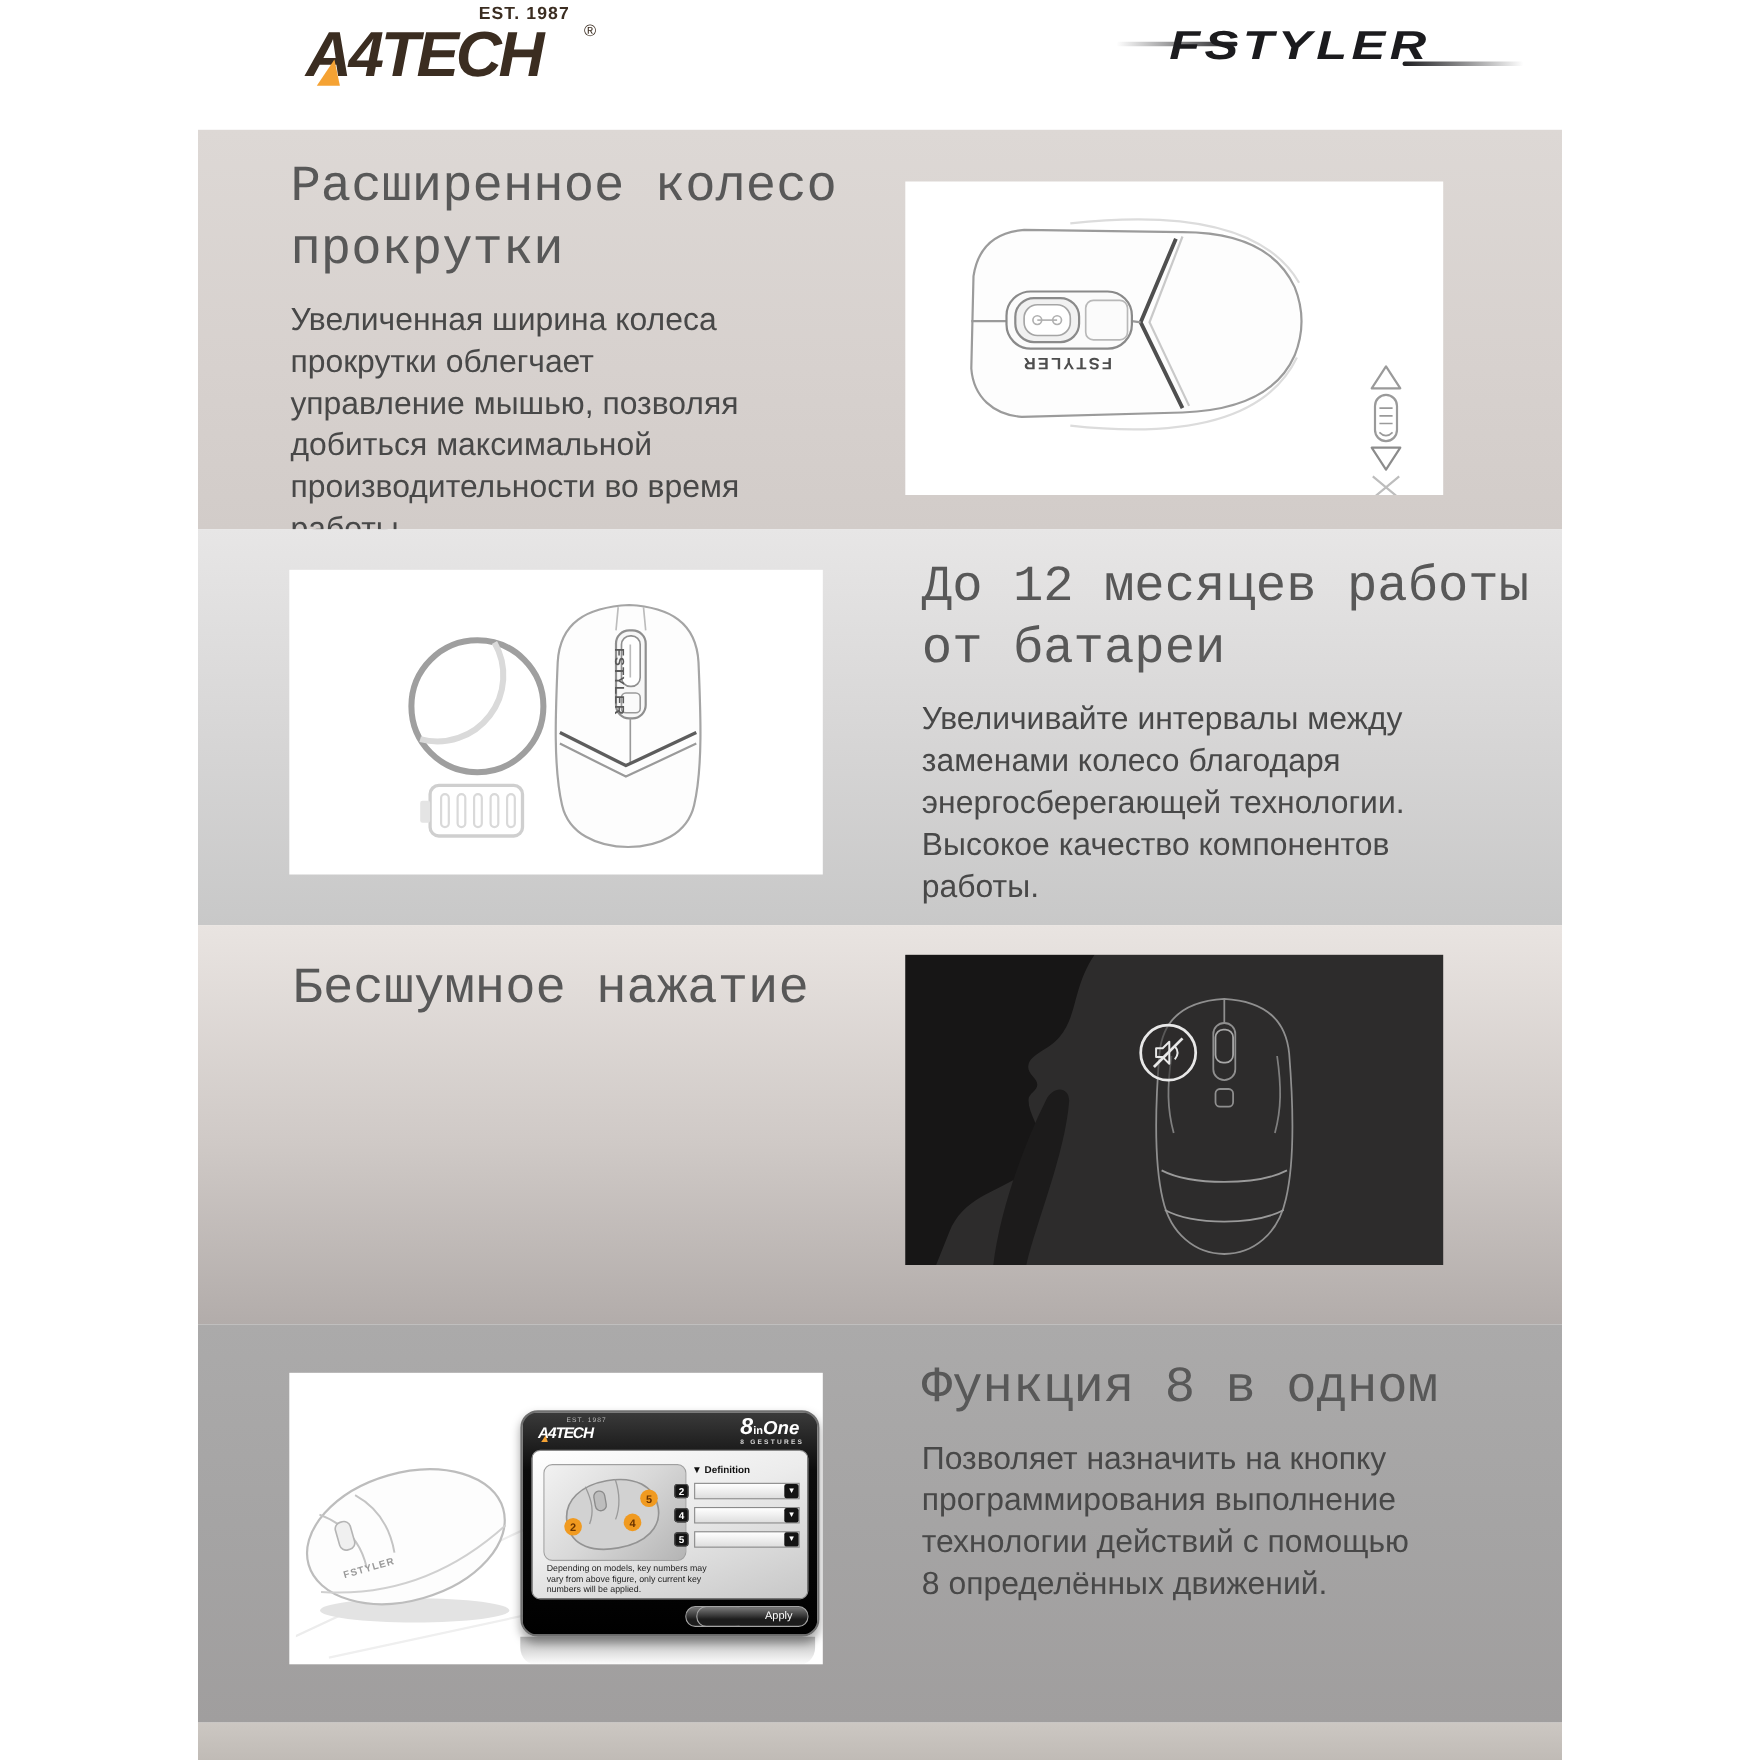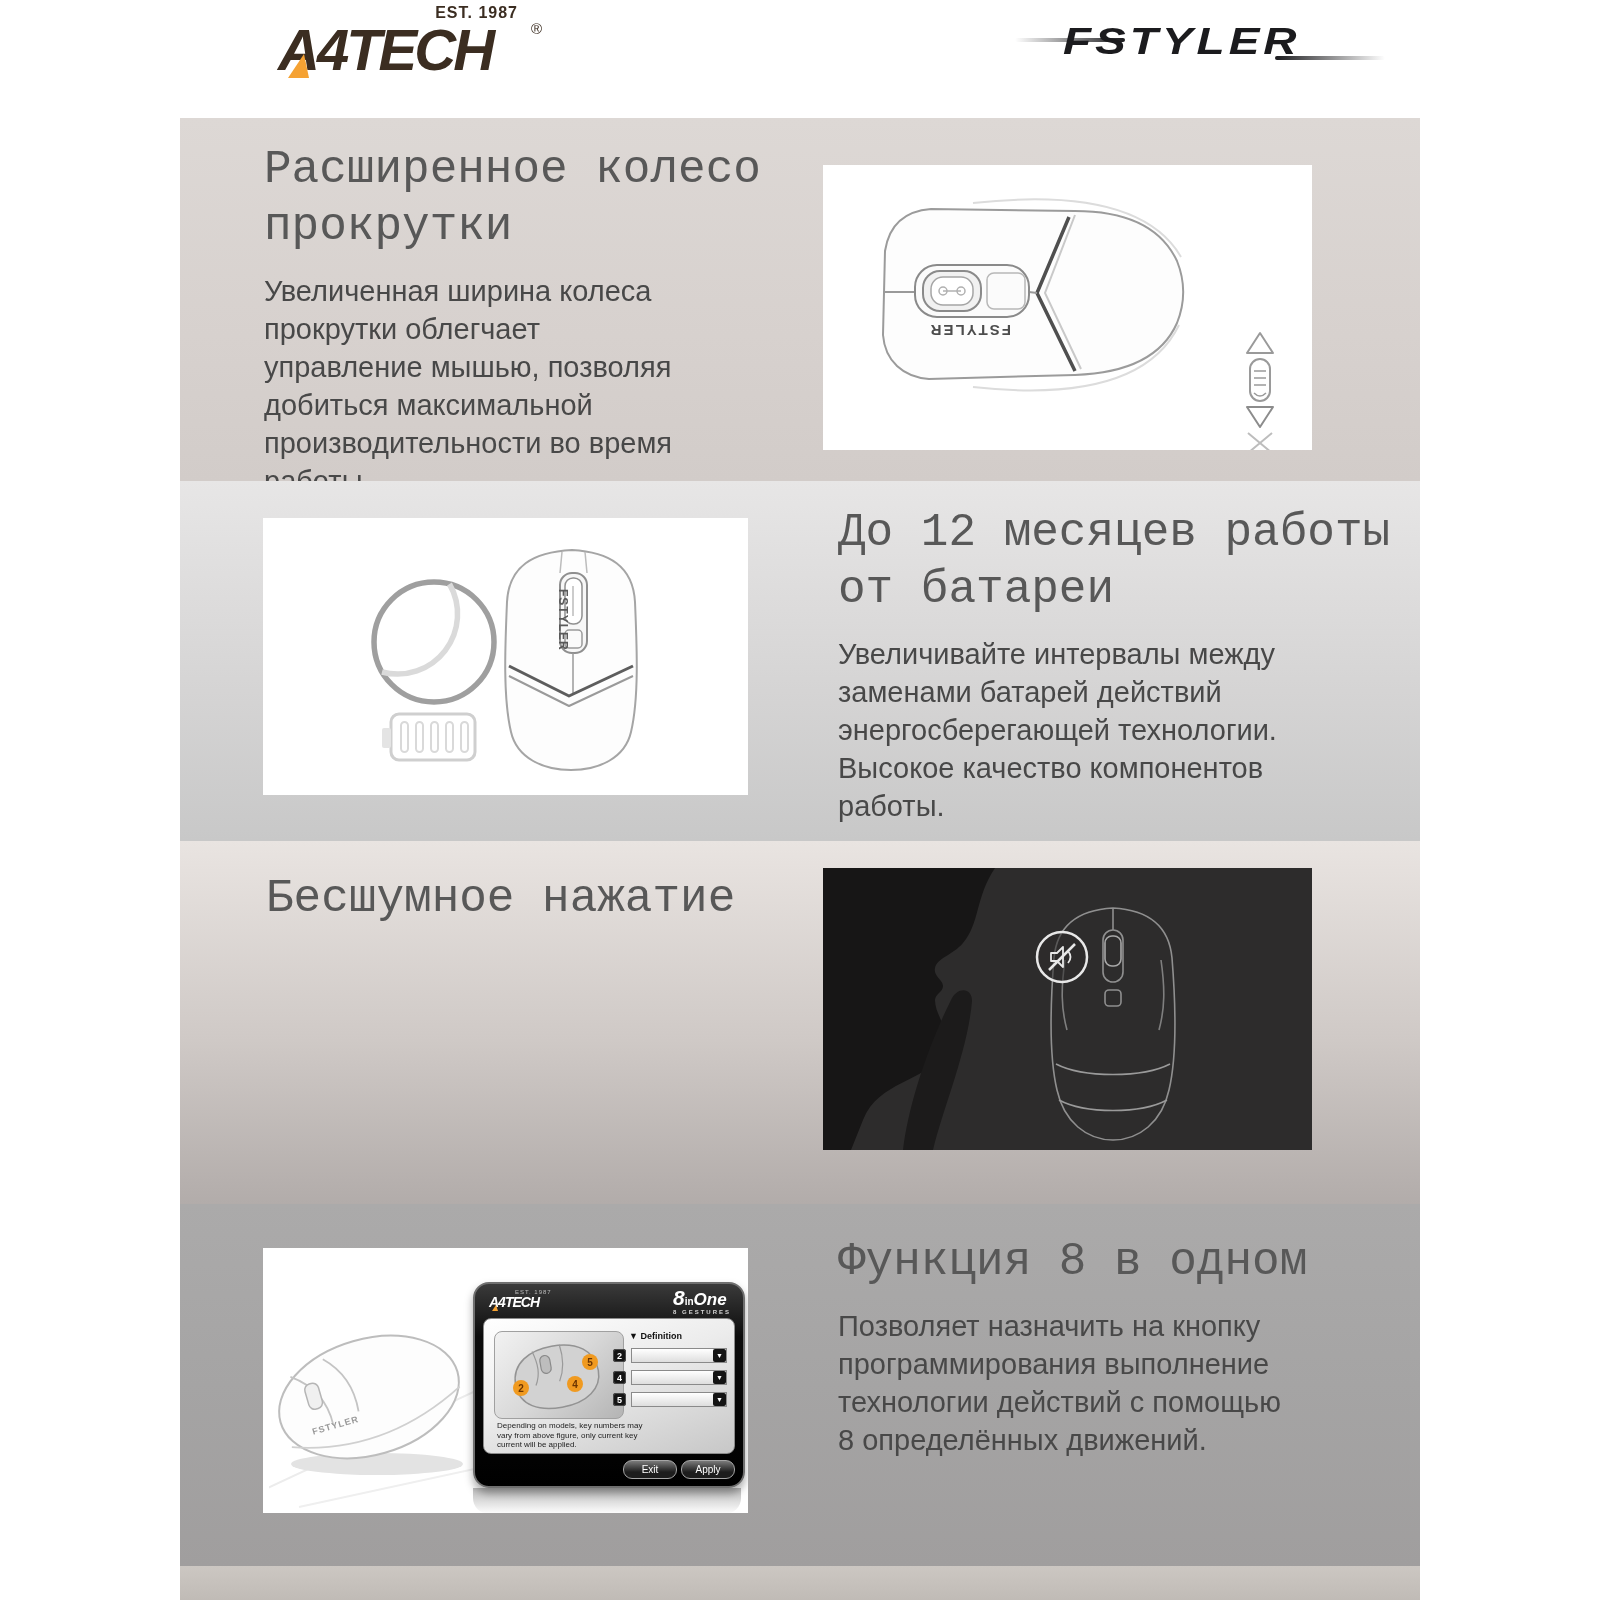--- a/index.html
+++ b/index.html
@@ -76,21 +76,21 @@
   .sw-key{width:13px;height:13px;background:#141414;color:#fff;font-size:9px;font-weight:bold;
           border-radius:3px;display:flex;align-items:center;justify-content:center;
           box-shadow:inset 0 0 0 1px #4a4a4a;margin-right:5px;}
   .sw-field{flex:1;height:13px;background:linear-gradient(#ffffff,#dedede);border:1px solid #8a8a8a;
             display:flex;justify-content:flex-end;}
   .sw-drop{width:13px;height:13px;background:#141414;color:#fff;font-size:7px;line-height:13px;
            text-align:center;border-radius:2px;}
   .sw-btn{position:absolute;bottom:7px;height:17px;width:52px;border-radius:9px;
           background:linear-gradient(#7a7a7a,#1d1d1d 65%);border:1px solid #a5a5a5;color:#fff;
           font-size:10px;display:flex;align-items:center;justify-content:center;margin-top:16px;}
-  .sw-exit{right:66px;} .sw-apply{right:8px;}
+  .sw-exit{right:66px;} .sw-apply{right:8px;padding-left:48px;}
   .sw-reflect{position:absolute;left:210px;top:240px;width:268px;height:26px;border-radius:0 0 16px 16px;
               background:linear-gradient(180deg,rgba(25,25,25,.30),rgba(25,25,25,0));}
 </style>
 </head>
 <body>
 
 <div class="header">
   <div class="a4-logo">
     <div class="a4-est">EST. 1987</div>
     <div class="a4-brand">A4TECH</div>
@@ -181,21 +181,21 @@
       </g>
     </svg>
   </div>
   <div class="text-block">
     <div class="title">
       <div>До 12 месяцев работы</div>
       <div>от батареи</div>
     </div>
     <div class="bodytext">
       <div>Увеличивайте интервалы между</div>
-      <div>заменами батарей действий</div>
+      <div>заменами колесо благодаря</div>
       <div>энергосберегающей технологии.</div>
       <div>Высокое качество компонентов</div>
       <div>работы.</div>
     </div>
   </div>
 </div>
 
 <div class="section" id="s3">
   <div class="text-block">
     <div class="title">
@@ -299,21 +299,21 @@
           <div class="sw-row">
             <div class="sw-key">5</div>
             <div class="sw-field">
                 <div class="sw-drop">▼</div>
               </div>
           </div>
         </div>
         <div class="sw-note">
           <div>Depending on models, key numbers may</div>
           <div>vary from above figure, only current key</div>
-          <div>current will be applied.</div>
+          <div>numbers will be applied.</div>
         </div>
       </div>
       <div class="sw-btn sw-exit">Exit</div>
       <div class="sw-btn sw-apply">Apply</div>
     </div>
     <div class="sw-reflect"></div>
   </div>
 
   <div class="text-block">
     <div class="title">

